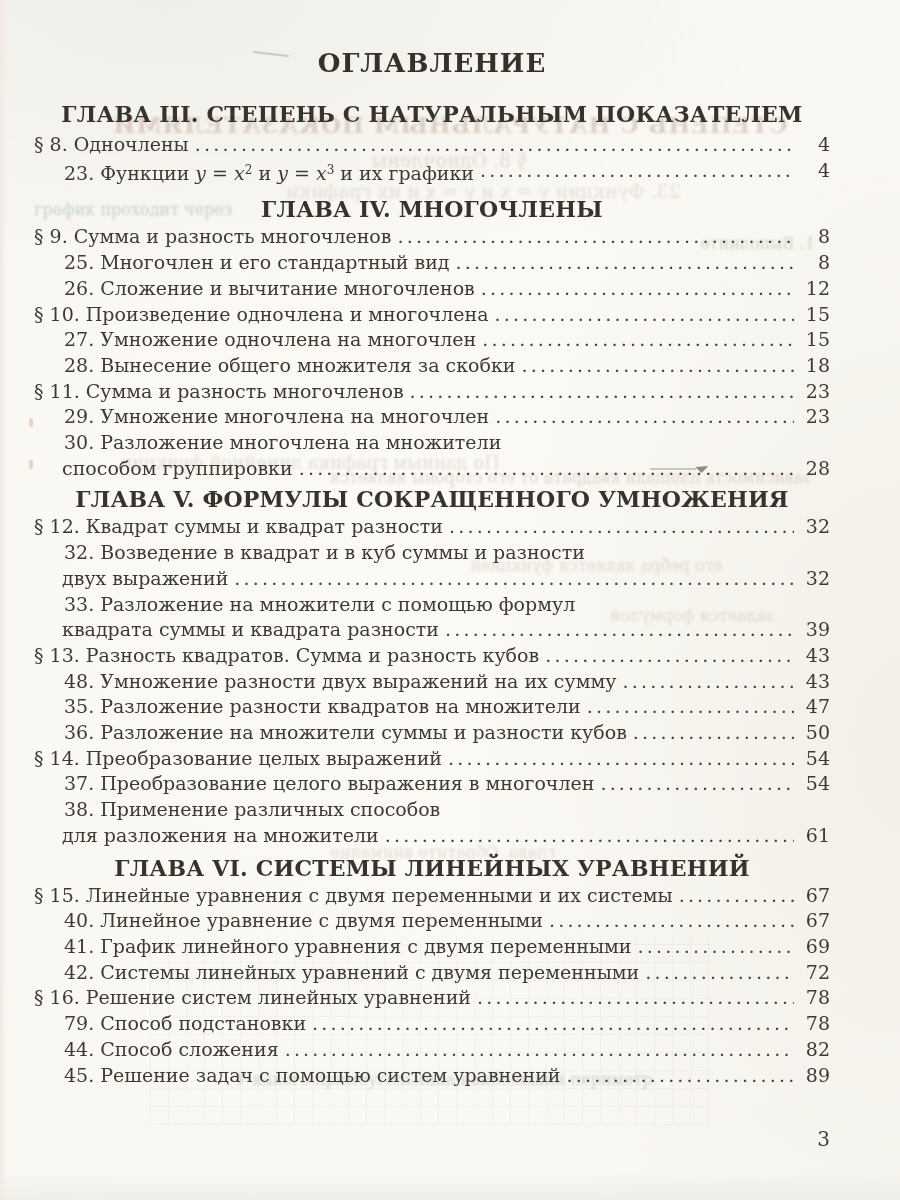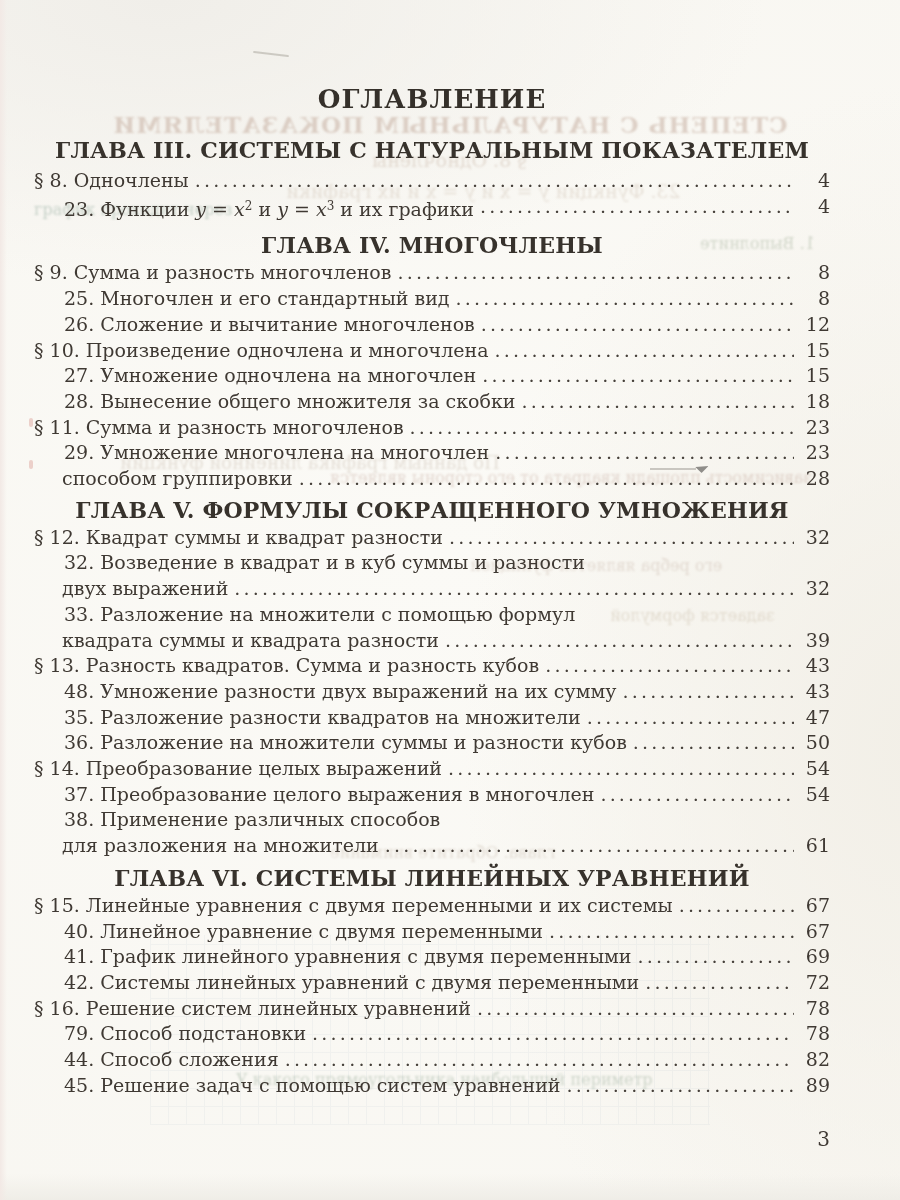--- a/index.html
+++ b/index.html
@@ -36,21 +36,21 @@
     transform:rotate(7deg);border-radius:2px;opacity:.8;}
   .speck{position:absolute;width:4px;height:9px;background:#e0aaa2;opacity:.5;
     border-radius:2px;filter:blur(.5px);}
   .smudge{position:absolute;left:650px;top:464px;width:58px;height:10px;}
   .smudge .ln{position:absolute;left:0;top:4px;width:46px;height:1.5px;background:#c9c6c0;}
   .smudge .hd{position:absolute;right:0;top:1px;width:13px;height:8px;background:#8f8d89;
     clip-path:polygon(0 35%,100% 0,55% 100%);transform:rotate(8deg);filter:blur(.3px);}
 
   .content{position:absolute;left:34px;right:70px;top:0;color:#3f3933;}
   .title{
-    font-weight:bold;font-size:26px;line-height:30px;margin-top:84px;
+    font-weight:bold;font-size:26px;line-height:30px;margin-top:48px;
     text-align:center;letter-spacing:1px;color:#35302a;
   }
   .chapter{
     font-weight:bold;font-size:22px;line-height:28px;text-align:center;
     letter-spacing:.2px;color:#37322c;margin:9px 0 1px;
   }
   .sec:nth-child(1) .chapter{margin:22px 0 4px;}
   .sec:nth-child(3) .chapter{margin-top:4px;}
   .sec:nth-child(4) .chapter{margin-top:5px;}
   .line{display:flex;font-size:19px;line-height:25.7px;}
@@ -93,21 +93,21 @@
 <div class="speck" style="left:29px;top:460px;"></div>
 <div class="smudge">
   <span class="ln"></span>
   <span class="hd"></span>
 </div>
 
 <div class="content">
   <div class="title">ОГЛАВЛЕНИЕ</div>
   <div id="toc">
       <div class="sec">
-        <div class="chapter">ГЛАВА III. СИСТЕМЫ С НАТУРАЛЬНЫМ ПОКАЗАТЕЛЕМ</div>
+        <div class="chapter">ГЛАВА III. СТЕПЕНЬ С НАТУРАЛЬНЫМ ПОКАЗАТЕЛЕМ</div>
         <div class="line para">
           <span class="label">§ 8. Одночлены</span>
           <span class="dots">................................................................................................................................................................</span>
           <span class="pg">4</span>
         </div>
         <div class="line item">
           <span class="label"><span>23. Функции </span><span class="math-var">y</span><span> = </span><span class="math-var">x</span><span class="math-sup">2</span><span> и </span><span class="math-var">y</span><span> = </span><span class="math-var">x</span><span class="math-sup">3</span><span> и их графики</span></span>
           <span class="dots">................................................................................................................................................................</span>
           <span class="pg">4</span>
         </div>
@@ -146,20 +146,23 @@
         </div>
         <div class="line para">
           <span class="label">§ 11. Сумма и разность многочленов</span>
           <span class="dots">................................................................................................................................................................</span>
           <span class="pg">23</span>
         </div>
         <div class="line item">
           <span class="label">29. Умножение многочлена на многочлен</span>
           <span class="dots">................................................................................................................................................................</span>
           <span class="pg">23</span>
+        </div>
+        <div class="line item">
+          <span class="label">30. Разложение многочлена на множители</span>
         </div>
         <div class="line cont">
           <span class="label">способом группировки</span>
           <span class="dots">................................................................................................................................................................</span>
           <span class="pg">28</span>
         </div>
       </div>
       <div class="sec">
         <div class="chapter">ГЛАВА V. ФОРМУЛЫ СОКРАЩЕННОГО УМНОЖЕНИЯ</div>
         <div class="line para">

